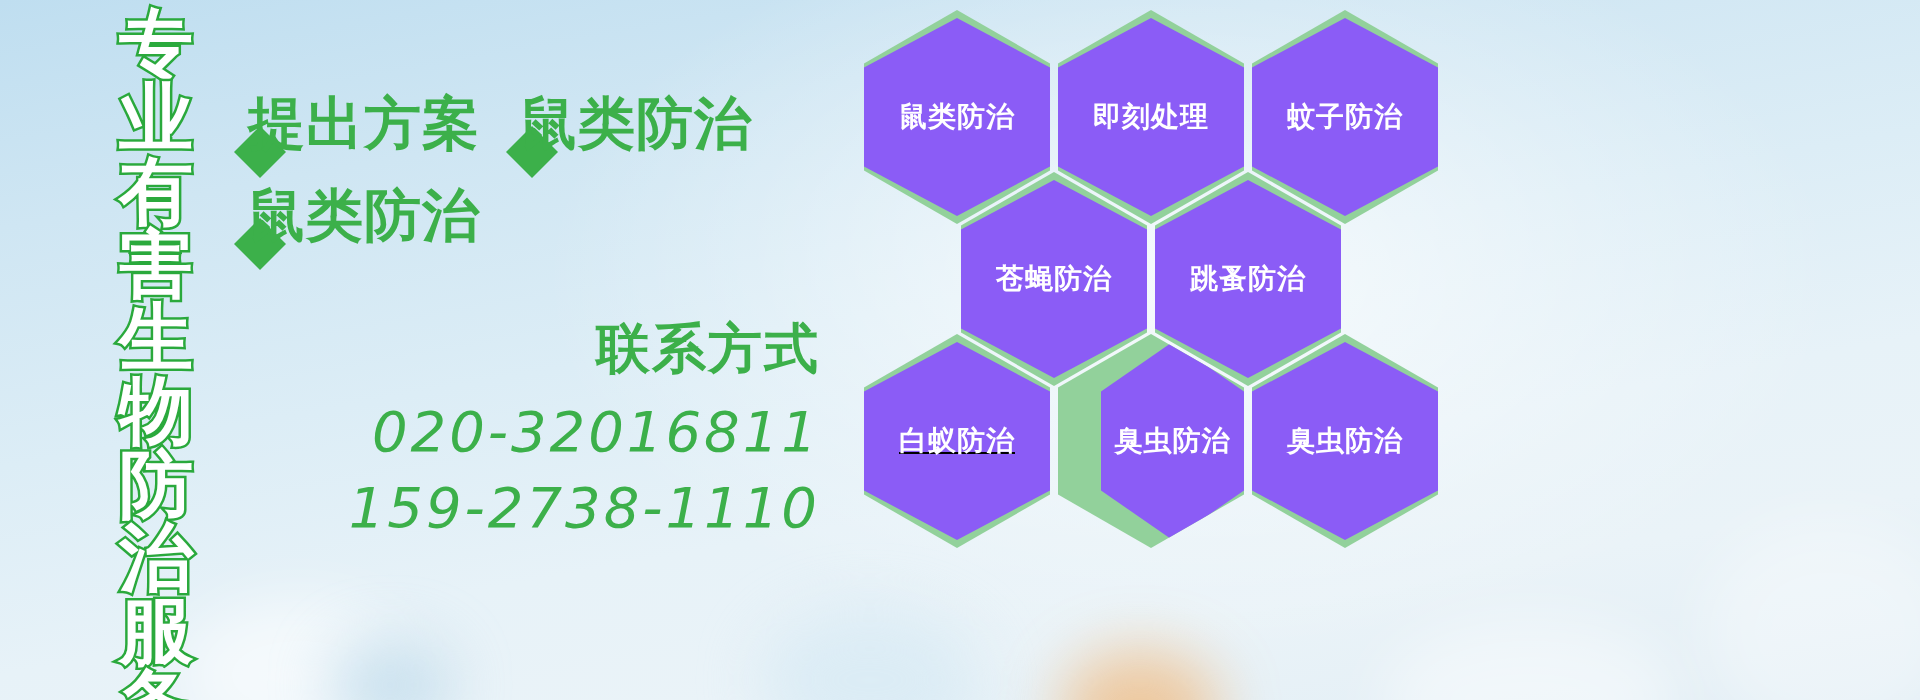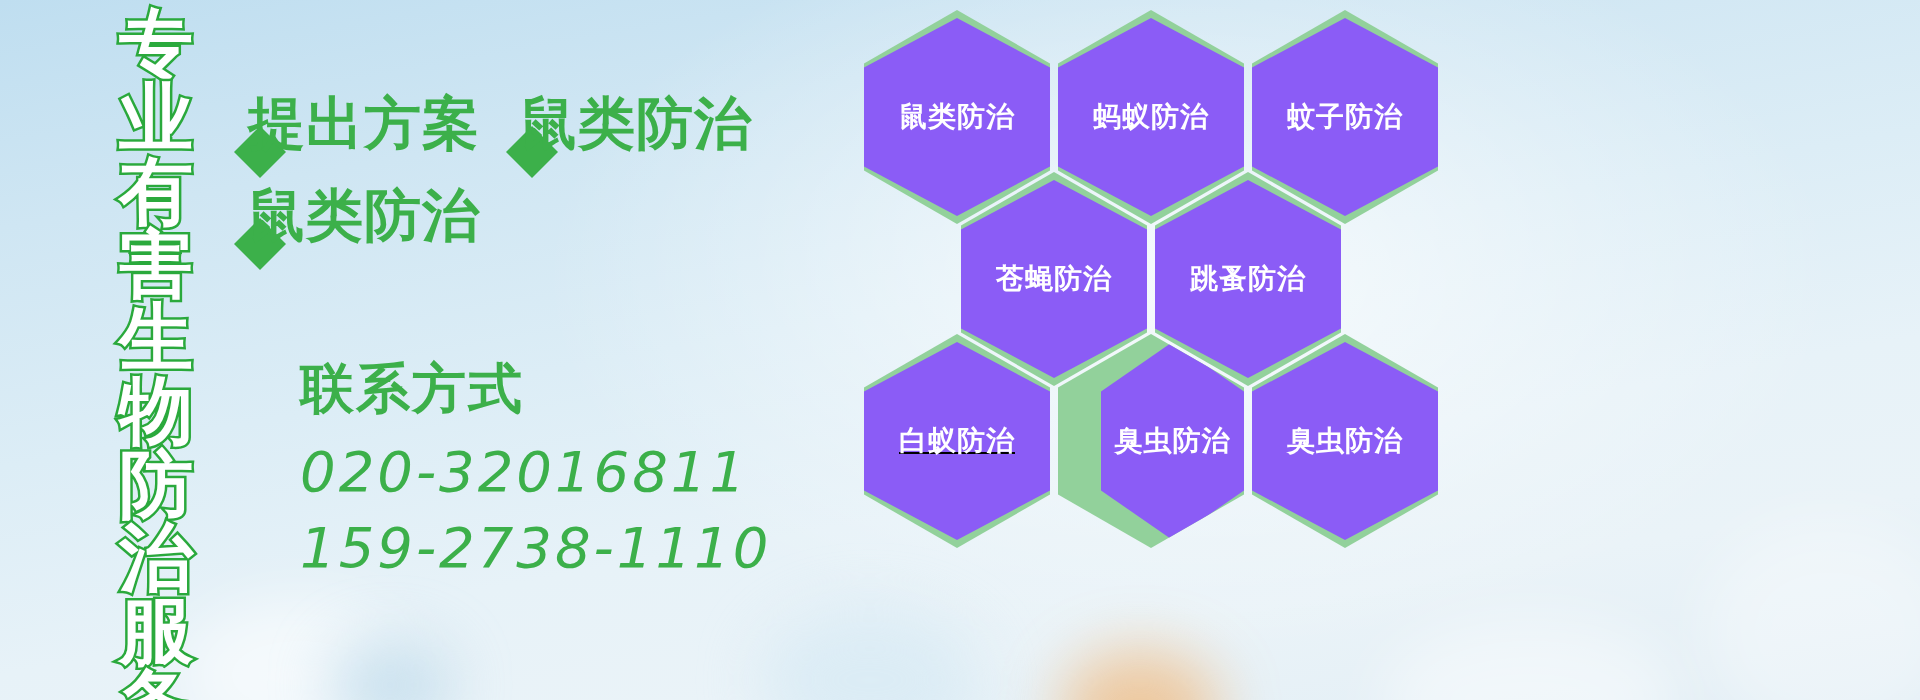--- a/index.html
+++ b/index.html
@@ -66,22 +66,21 @@
     letter-spacing:1px;
     white-space:nowrap;
     font-family:"DejaVu Sans","Liberation Sans",sans-serif;
   }
 
   
   #contact {
     position:absolute;
     left:300px; top:318px;
     width:520px;
-    text-align:left;
-    margin-top:40px;
+    text-align:right;
   }
   #contact .contact-heading {
     font-size:54px;
     font-weight:bold;
     color:#3cb04a;
     letter-spacing:2px;
     line-height:1.15;
     font-family:"DejaVu Sans","Liberation Sans",sans-serif;
   }
   #contact .phone {
@@ -203,21 +202,21 @@
 
   <div id="hex-grid">
 
     <div class="hex r1c1">
       <div class="hex-inner">
         <span class="hex-label">鼠类防治</span>
       </div>
     </div>
     <div class="hex r1c2">
       <div class="hex-inner">
-        <span class="hex-label">蚂蚁防治</span>
+        <span class="hex-label">即刻处理</span>
       </div>
     </div>
     <div class="hex r1c3">
       <div class="hex-inner">
         <span class="hex-label">蚊子防治</span>
       </div>
     </div>
 
     <div class="hex r2c1">
       <div class="hex-inner">

